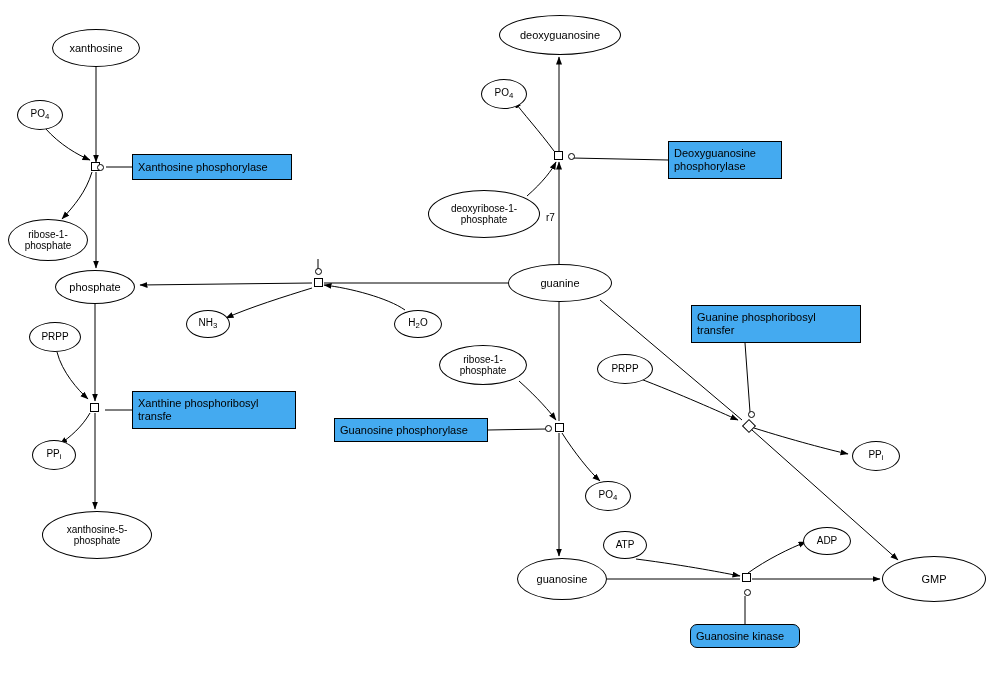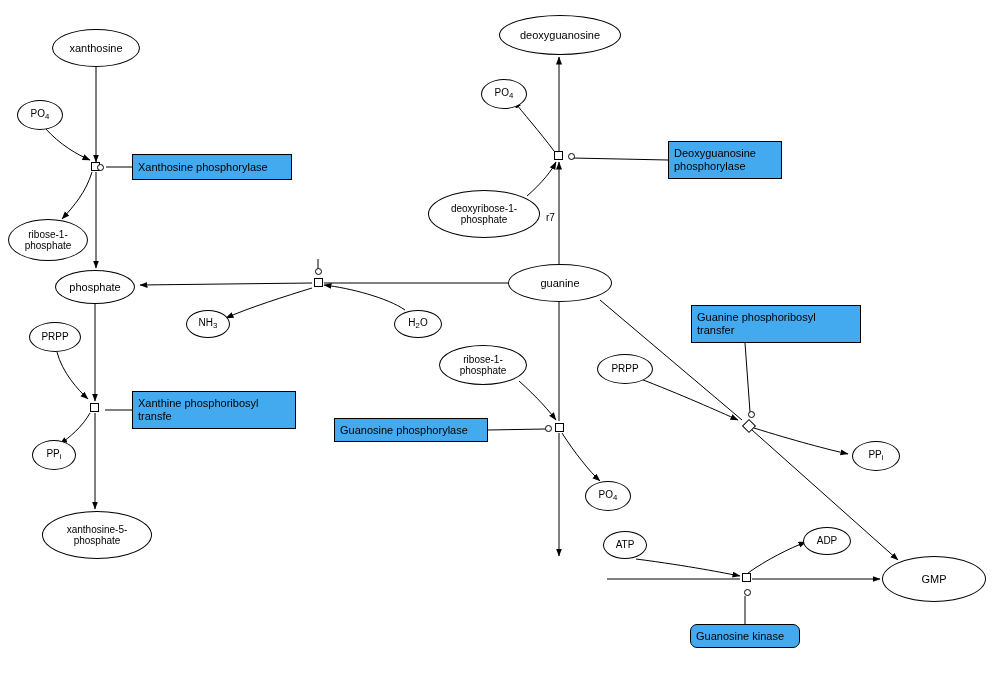--- a/index.html
+++ b/index.html
@@ -232,20 +232,23 @@
   </div>
 
   <div class="node species small" style="left:585px;top:481px;width:46px;height:30px;">
     <span>PO<span class="sub">4</span></span>
   </div>
 
   <div class="node species small" style="left:852px;top:441px;width:48px;height:30px;">
     <span>PP<span class="sub">i</span></span>
   </div>
 
+  <div class="node species" style="left:517px;top:558px;width:90px;height:42px;">
+    <span>guanosine</span>
+  </div>
 
   <div class="node species small" style="left:603px;top:531px;width:44px;height:28px;">
     <span>ATP</span>
   </div>
 
   <div class="node species small" style="left:803px;top:527px;width:48px;height:28px;">
     <span>ADP</span>
   </div>
 
   <div class="node species" style="left:882px;top:556px;width:104px;height:46px;">

